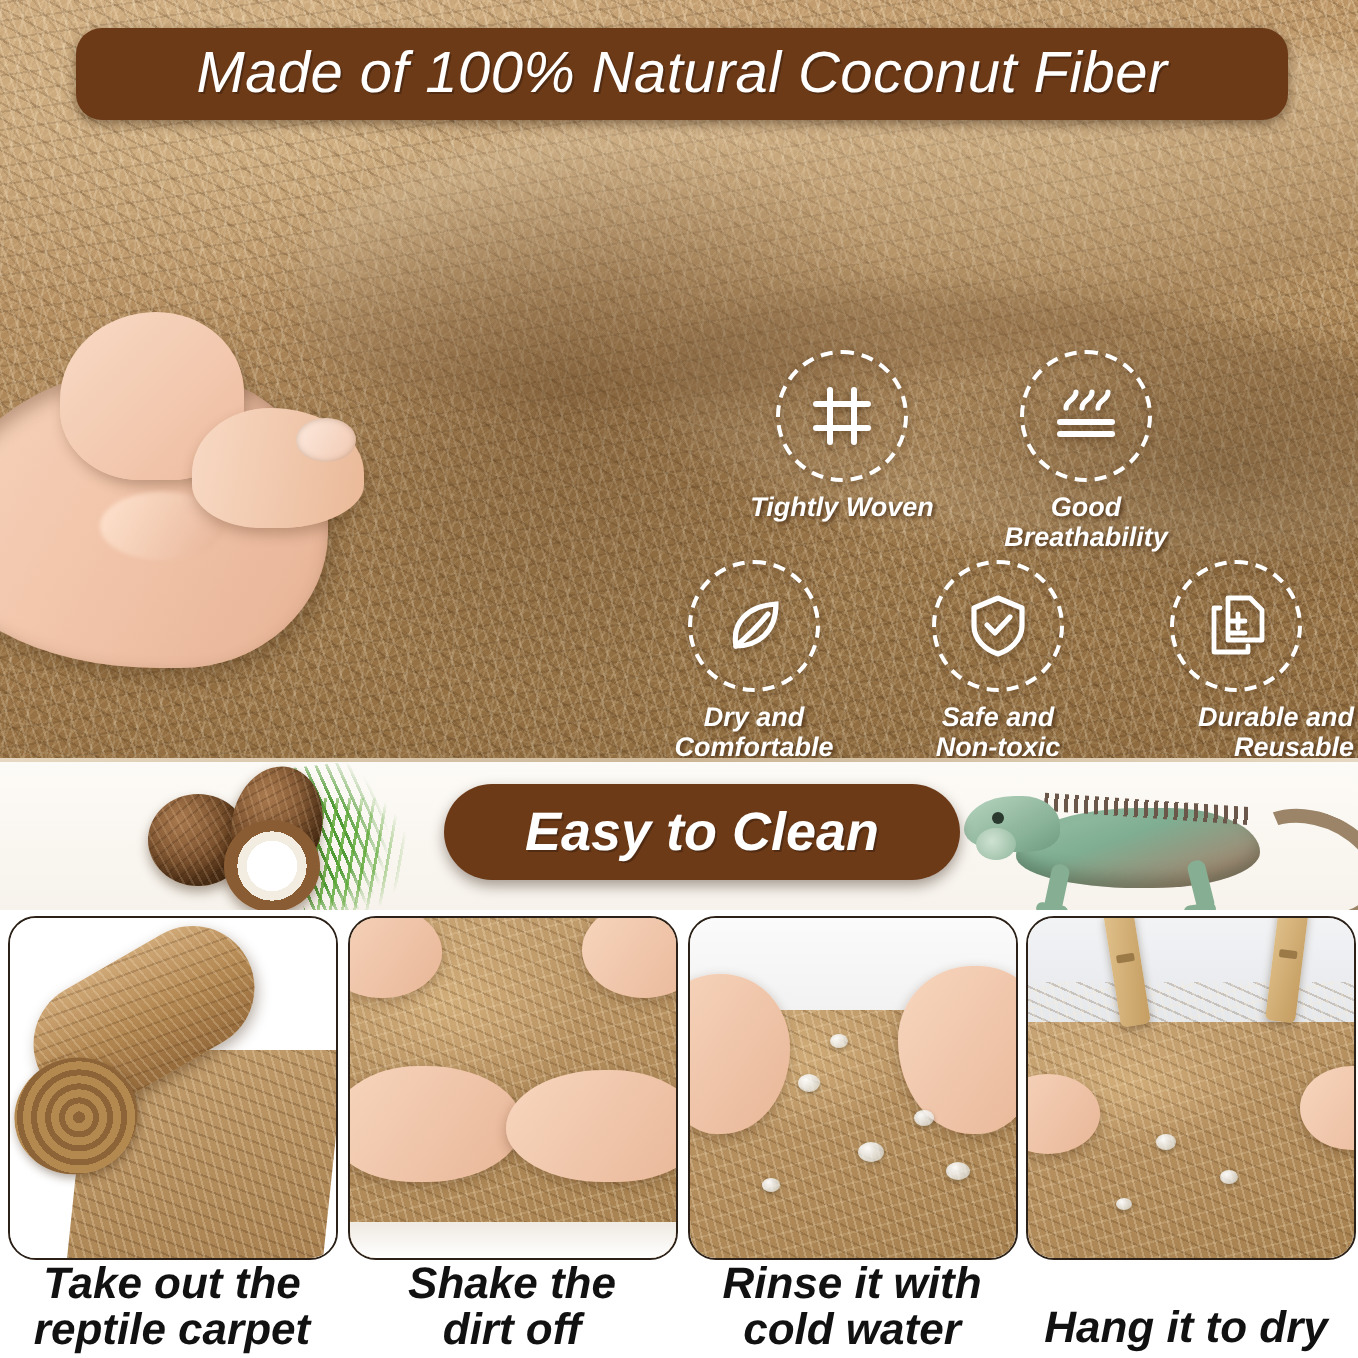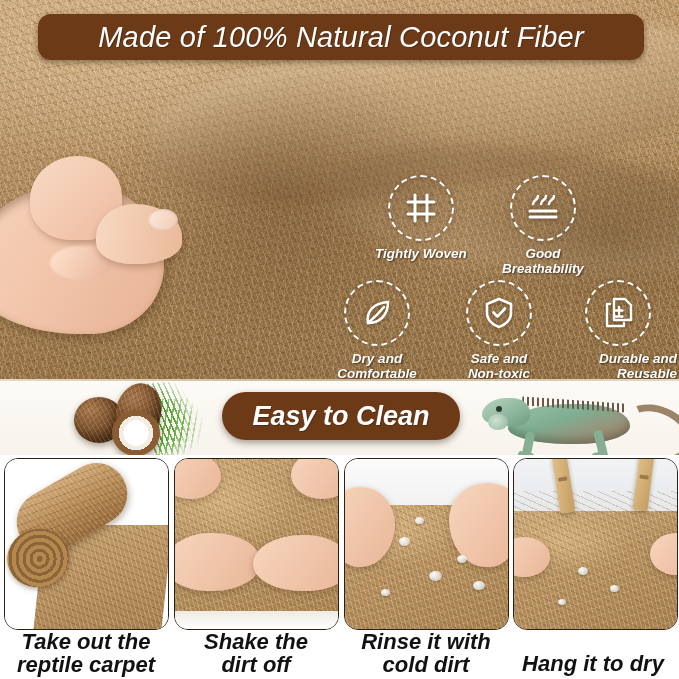--- a/index.html
+++ b/index.html
@@ -119,21 +119,21 @@
         repeating-linear-gradient(72deg, rgba(72,150,44,.95) 0 1.5px, rgba(0,0,0,0) 1.5px 5px);
       -webkit-mask-image:radial-gradient(ellipse 70% 90% at 0% 50%, #000 40%, transparent 72%);
       mask-image:radial-gradient(ellipse 70% 90% at 0% 50%, #000 40%, transparent 72%);
       transform:rotate(-6deg);}
   .palmleaf2{position:absolute;left:126px;top:14px;width:86px;height:60px;
       background:repeating-linear-gradient(100deg, rgba(96,170,56,.85) 0 1.5px, rgba(0,0,0,0) 1.5px 6px);
       -webkit-mask-image:radial-gradient(ellipse 75% 85% at 0% 45%, #000 45%, transparent 75%);
       mask-image:radial-gradient(ellipse 75% 85% at 0% 45%, #000 45%, transparent 75%);}
 
   
-  .pill{position:absolute;left:222px;top:392px;width:238px;height:48px;
+  .pill{position:absolute;left:222px;top:392px;width:258px;height:48px;
       background:#6d3a18;border-radius:24px;
       display:flex;align-items:center;justify-content:center;
       box-shadow:0 3px 7px rgba(40,20,5,.40);}
   .pill-text{color:#fff;font-style:italic;font-weight:bold;font-size:27px;
       text-shadow:1px 1px 0 rgba(0,0,0,.25);white-space:nowrap;}
 
   
   .iguana{position:absolute;left:468px;top:386px;width:212px;height:74px;}
   .ig-body{position:absolute;left:40px;top:18px;width:122px;height:40px;
       background:linear-gradient(160deg,#9dc4ab 0%,#7fae92 40%,#a08b74 80%,#8d7b63 100%);
@@ -405,20 +405,20 @@
     <div class="cap c1">
       <div>Take out the</div>
       <div>reptile carpet</div>
     </div>
     <div class="cap c2">
       <div>Shake the</div>
       <div>dirt off</div>
     </div>
     <div class="cap c3">
       <div>Rinse it with</div>
-      <div>cold dirt</div>
+      <div>cold water</div>
     </div>
     <div class="cap c4" style="padding-top:22px;">
       <div>Hang it to dry</div>
     </div>
   </div>
 
 </div>
 
 </body></html>

